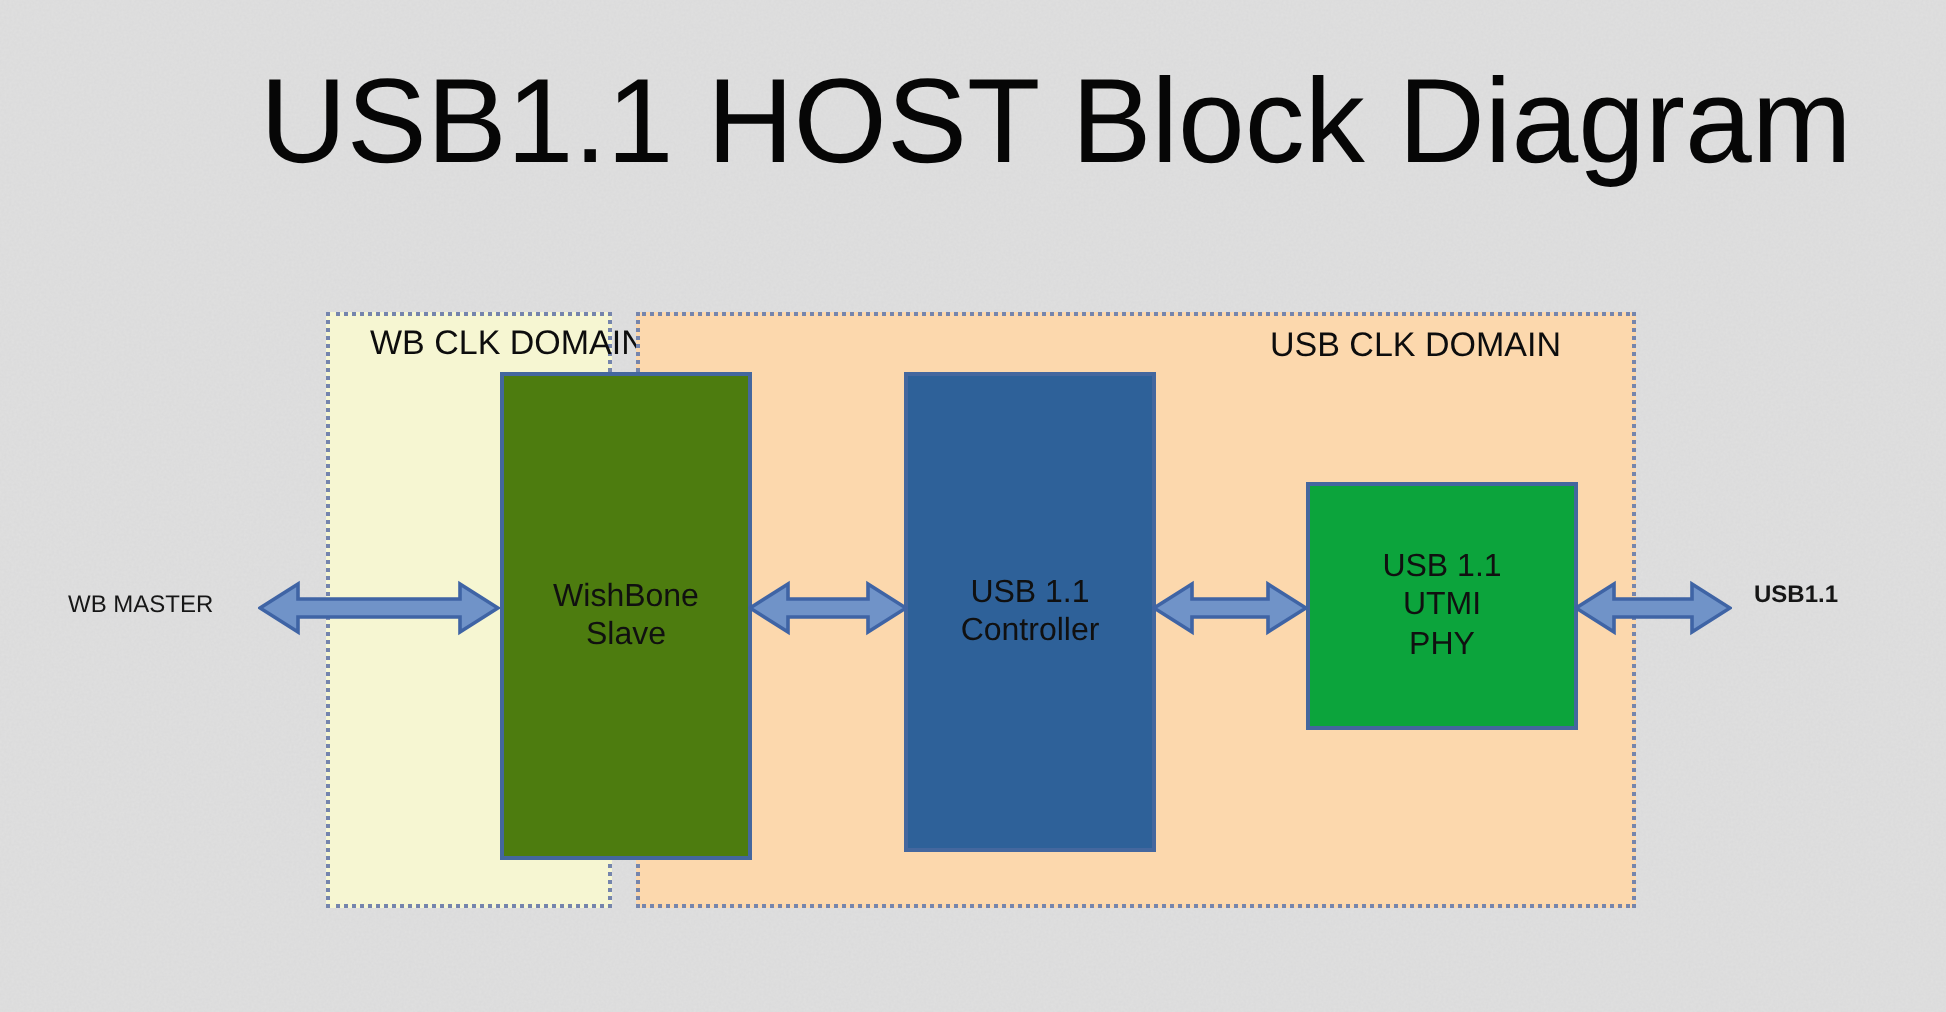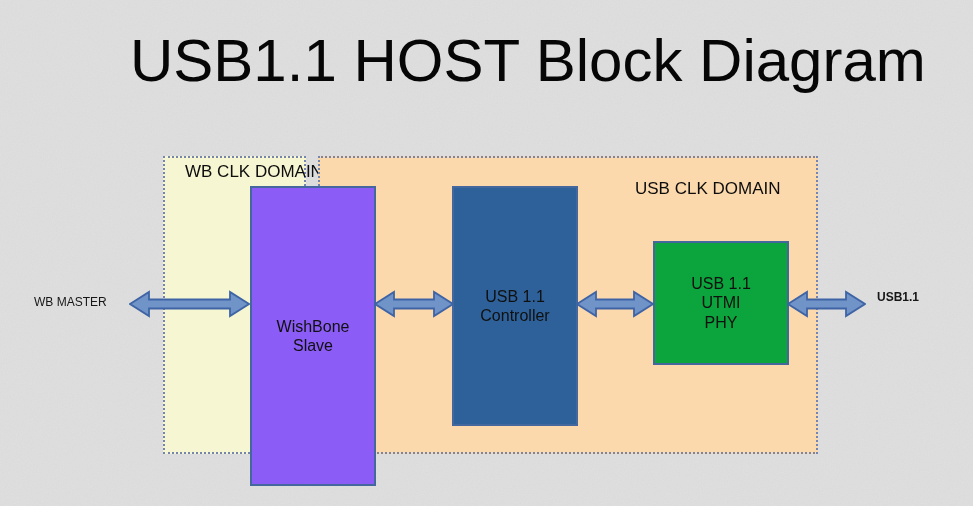--- a/index.html
+++ b/index.html
@@ -47,35 +47,35 @@
     width: 500px; height: 298px;
     background: #fcd8ad;
   }
   .domain-label {
     position: absolute;
     font-size: 17px;
     color: #0d0d0d;
     white-space: nowrap;
   }
   .domain-wb .domain-label { left: 20px; top: 4px; }
-  .domain-usb .domain-label { left: 315px; top: 21px; }
+  .domain-usb .domain-label { left: 315px; top: 5px; }
   .block {
     position: absolute;
     box-sizing: border-box;
     border: 2px solid #44679e;
     display: flex;
     align-items: center;
     justify-content: center;
     text-align: center;
     font-size: 16px;
     line-height: 1.2;
     color: #101010;
   }
   .block-label { white-space: pre-line; }
-  .block-wishbone { left: 250px; top: 186px; width: 126px; height: 300px; background: #8b5cf6; }
+  .block-wishbone { left: 250px; top: 186px; width: 126px; height: 244px; background: #4d7c0f; }
   .block-controller { left: 452px; top: 186px; width: 126px; height: 240px; background: #2e6199; }
   .block-phy { left: 653px; top: 241px; width: 136px; height: 124px; background: #0ca43c; }
   .port-label {
     position: absolute;
     font-size: 12px;
     color: #161616;
     white-space: nowrap;
   }
   .port-left { left: 34px; top: 295px; }
   .port-right { left: 877px; top: 290px; font-weight: bold; }

